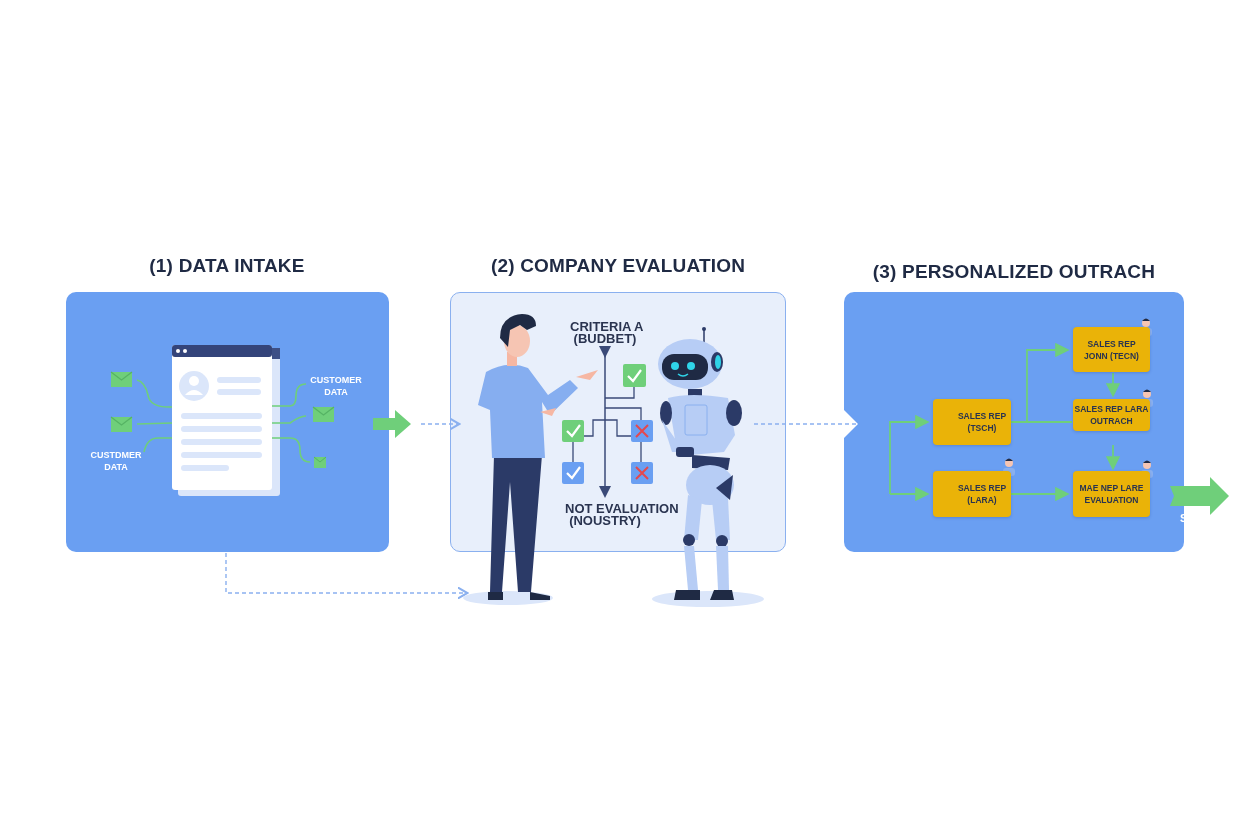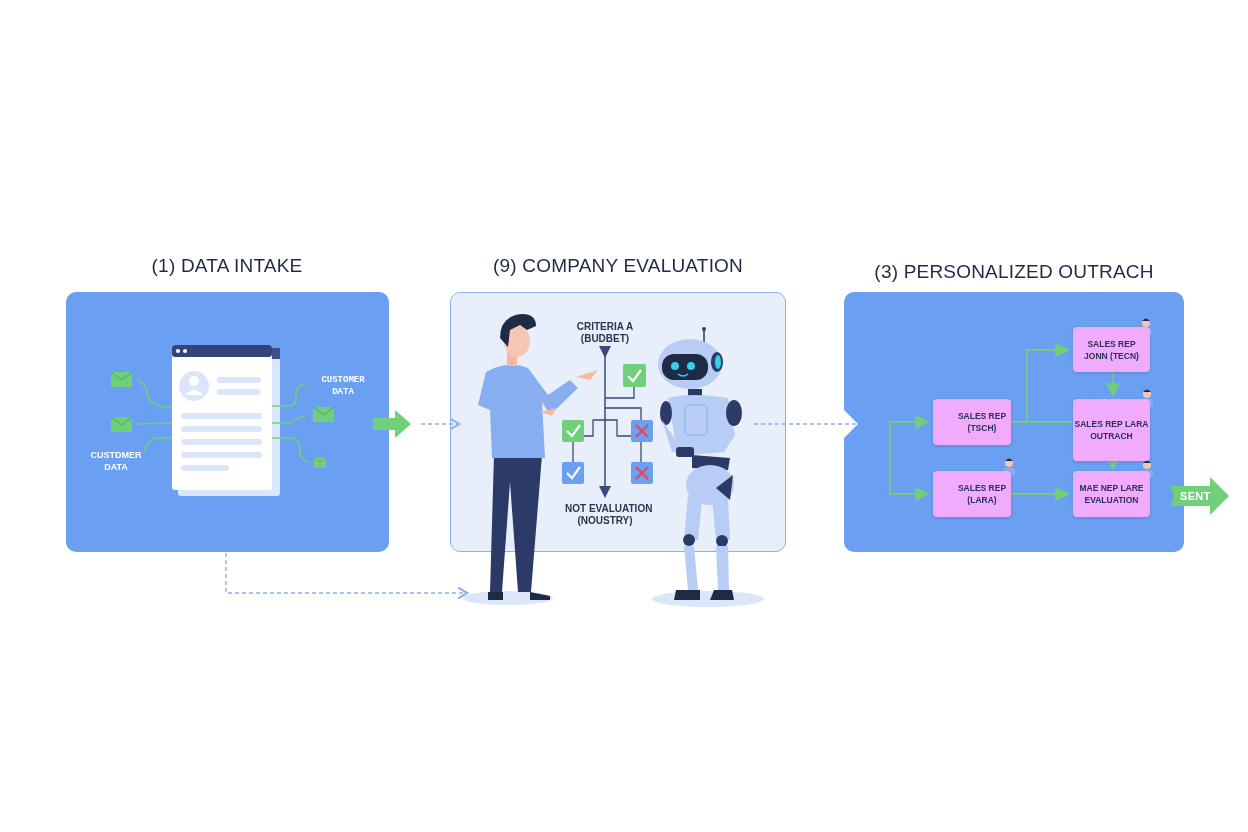--- a/index.html
+++ b/index.html
@@ -1,57 +1,57 @@
 <!DOCTYPE html>
 <html><head>
 <meta charset="utf-8">
 <style>
   * { box-sizing: border-box; margin: 0; padding: 0; }
   html, body { width: 1248px; height: 832px; background: #ffffff; overflow: hidden; }
   body { position: relative; font-family: "Liberation Sans", "DejaVu Sans", sans-serif; }
 
   .step-title {
-    position: absolute; top: 255px; font-weight: normal; font-size: 19px;
+    position: absolute; top: 255px; font-weight: bold; font-size: 19px;
     color: #1f2a44; text-align: center; white-space: nowrap; letter-spacing: 0.2px;
   }
 
   .panel { position: absolute; border-radius: 10px; }
   .panel-blue { background: #6a9ff2; }
   .panel-light { background: #e8effb; border: 1.5px solid #8ab0ef; }
 
   .svg-layer { position: absolute; left: 0; top: 0; width: 1248px; height: 832px; pointer-events: none; }
 
   .label-small {
     position: absolute; font-size: 9px; font-weight: bold; color: #ffffff; text-align: center;
     line-height: 12px; white-space: nowrap;
   }
   .label-dark {
-    position: absolute; font-size: 10px; color: #2a3450; text-align: center; line-height: 12px;
+    position: absolute; font-size: 13px; color: #2a3450; text-align: center; line-height: 12px;
     white-space: nowrap; font-weight: bold;
   }
 
   .rep-card {
-    position: absolute; background: #f0abfc; border-radius: 4px;
+    position: absolute; background: #eab308; border-radius: 4px;
     box-shadow: 0 1px 3px rgba(30,60,130,0.25);
     display: flex; align-items: center; justify-content: center;
   }
   .rep-text {
     font-size: 8.5px; color: #2a3450; text-align: center; line-height: 12px; font-weight: bold;
     white-space: nowrap;
   }
   .sent-label {
     position: absolute; font-size: 11px; font-weight: bold; color: #ffffff;
-    left: 1180px; top: 490px; letter-spacing: 0.3px;
+    left: 1180px; top: 512px; letter-spacing: 0.3px;
   }
 </style>
 </head>
 <body>
 
 <div class="step-title" style="left:67px; width:320px;">(1) DATA INTAKE</div>
-<div class="step-title" style="left:450px; width:336px;">(9) COMPANY EVALUATION</div>
+<div class="step-title" style="left:450px; width:336px;">(2) COMPANY EVALUATION</div>
 <div class="step-title" style="left:845px; width:338px;margin-top:6px;">(3) PERSONALIZED OUTRACH</div>
 
 <div class="panel panel-blue" style="left:66px; top:292px; width:323px; height:260px;"></div>
 <div class="panel panel-light" style="left:450px; top:292px; width:336px; height:260px;"></div>
 <div class="panel panel-blue" style="left:844px; top:292px; width:340px; height:260px;"></div>
 
 <svg class="svg-layer" viewBox="0 0 1248 832">
   <defs>
     <marker id="arrowBlue" markerWidth="8" markerHeight="8" refX="6" refY="4" orient="auto">
       <path d="M0,0 L7,4 L0,8" fill="none" stroke="#8ab0ef" stroke-width="1.5"></path>
@@ -229,21 +229,21 @@
         <circle cx="0" cy="5" r="4" fill="#f6c5b3"></circle>
         <path d="M-4,3 Q0,-2 4,3" fill="#1f2a44"></path>
       </g>
   </g>
 </svg>
 
 <div class="label-small" style="left:88px; top:449px; width:56px;">
   <div>CUSTDMER</div>
   <div>DATA</div>
 </div>
-<div class="label-small" style="left:314px; top:374px; width:58px;font-family:Liberation Mono, monospace;">
+<div class="label-small" style="left:307px; top:374px; width:58px;">
   <div>CUSTOMER</div>
   <div>DATA</div>
 </div>
 
 <div class="label-dark" style="left:570px; top:321px; width:70px;">
   <div>CRITERIA A</div>
   <div>(BUDBET)</div>
 </div>
 <div class="label-dark" style="left:565px; top:503px; width:80px;">
   <div>NOT EVALUATION</div>
@@ -261,21 +261,21 @@
     <div>SALES REP</div>
     <div>(LARA)</div>
   </div>
 </div>
 <div class="rep-card" style="left:1073px; top:327px; width:77px; height:45px;">
   <div class="rep-text">
     <div>SALES REP</div>
     <div>JONN (TECN)</div>
   </div>
 </div>
-<div class="rep-card" style="left:1073px; top:399px; width:77px; height:62px;">
+<div class="rep-card" style="left:1073px; top:399px; width:77px; height:32px;">
   <div class="rep-text">
     <div>SALES REP LARA</div>
     <div>OUTRACH</div>
   </div>
 </div>
 <div class="rep-card" style="left:1073px; top:471px; width:77px; height:46px;">
   <div class="rep-text">
     <div>MAE NEP LARE</div>
     <div>EVALUATION</div>
   </div>

